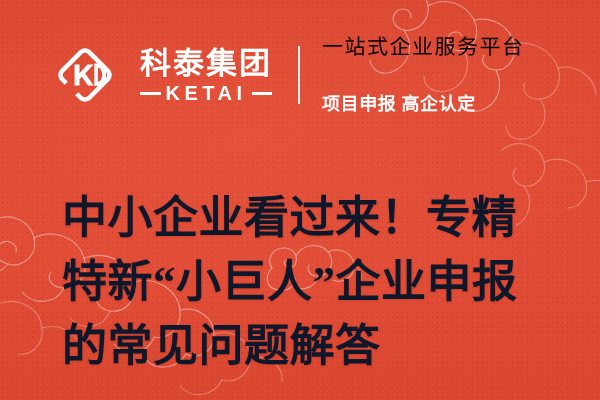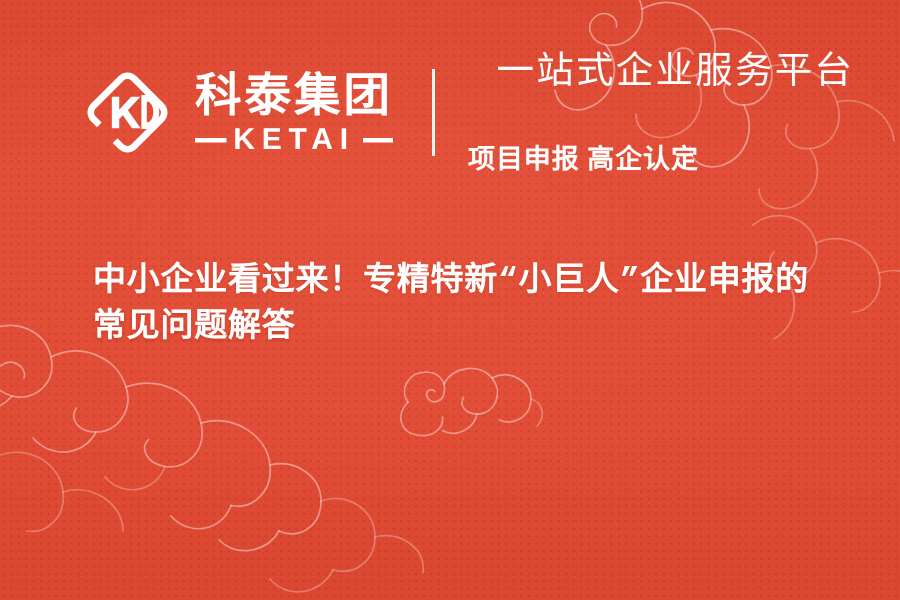--- a/index.html
+++ b/index.html
@@ -69,21 +69,21 @@
     top: 38px;
     height: 74px;
     display: flex;
     align-items: center;
     padding-left: 56px;
   }
 
   .brand {
     display: flex;
     align-items: center;
-    gap: 16px;
+    gap: 26px;
   }
   .logo-mark {
     width: 58px;
     height: 58px;
     flex: none;
     display: block;
   }
   .logo-mark path, .logo-mark polygon { fill: #ffffff; }
 
   .brand-words {
@@ -132,52 +132,51 @@
     flex: none;
   }
 
   .tagline-block {
     display: flex;
     flex-direction: column;
     justify-content: center;
     gap: 5px;
   }
   .tagline-main {
-    font-size: 25px;
+    font-size: 21px;
     line-height: 1.05;
-    color: #ffffff;
+    color: #000000;
     font-weight: 400;
     letter-spacing: 1.5px;
     white-space: nowrap;
     font-family: "Liberation Sans", "DejaVu Sans", sans-serif;
-    margin-left: 19px;
   }
   .tagline-sub {
     font-size: 18px;
     line-height: 1.05;
     color: #fff;
     font-weight: 700;
     letter-spacing: .6px;
     white-space: nowrap;
     font-family: "Liberation Serif", "DejaVu Serif", serif;
     margin-top: 32px;
   }
 
   
   .headline {
     position: absolute;
     left: 62px;
     top: 157px;
     width: 496px;
-    color: #ffffff;
-    font-size: 22px;
+    color: #0f172a;
+    font-size: 45px;
     font-weight: 700;
     line-height: 1.42;
     letter-spacing: .5px;
-    font-family: Liberation Mono, monospace;
+    font-family: Liberation Serif, serif;
     text-shadow: 0 1px 2px rgba(150,35,18,.28);
   }
 </style>
 </head>
 <body>
 
 <div id="banner">
 
   <div class="texture"></div>
   <div class="vignette"></div>

